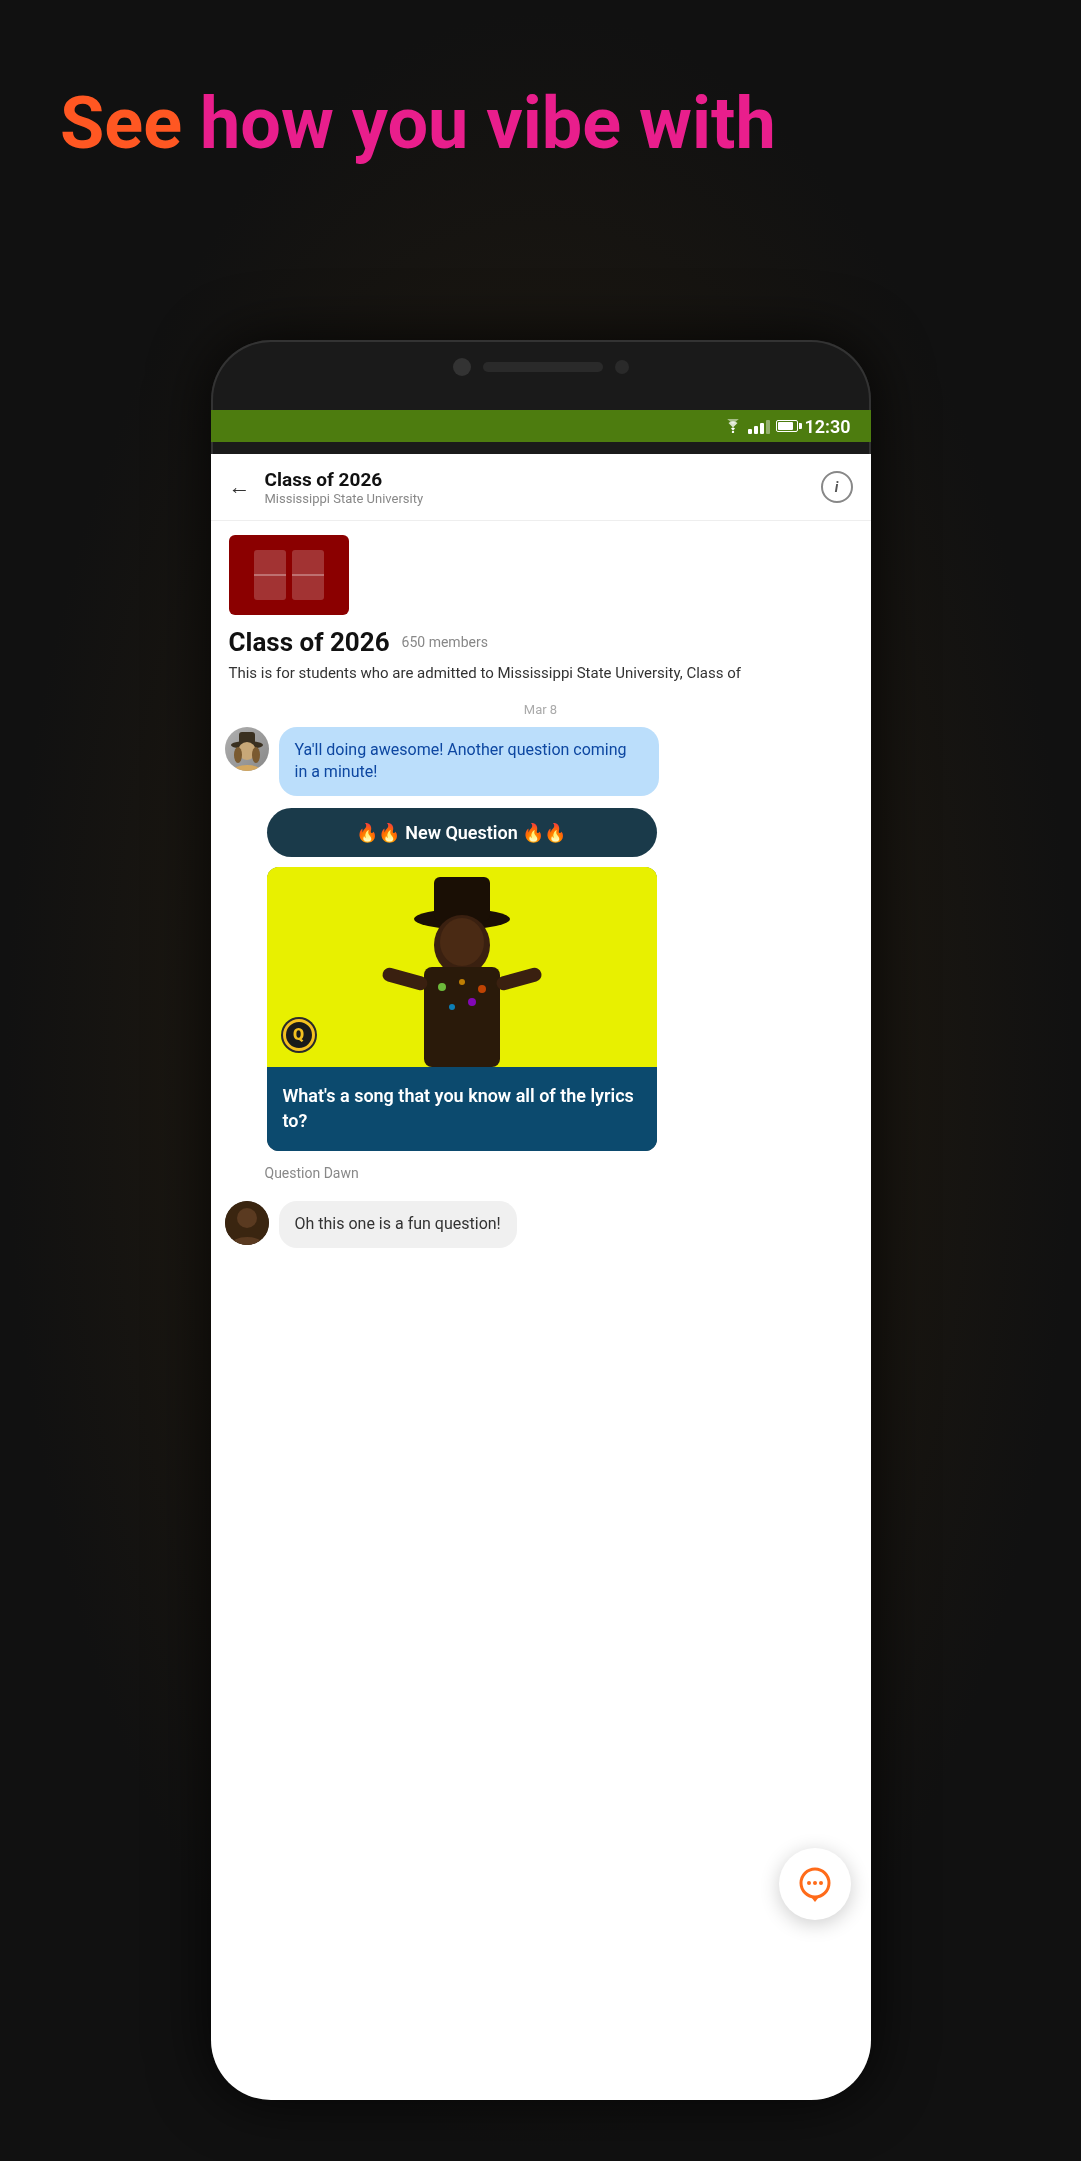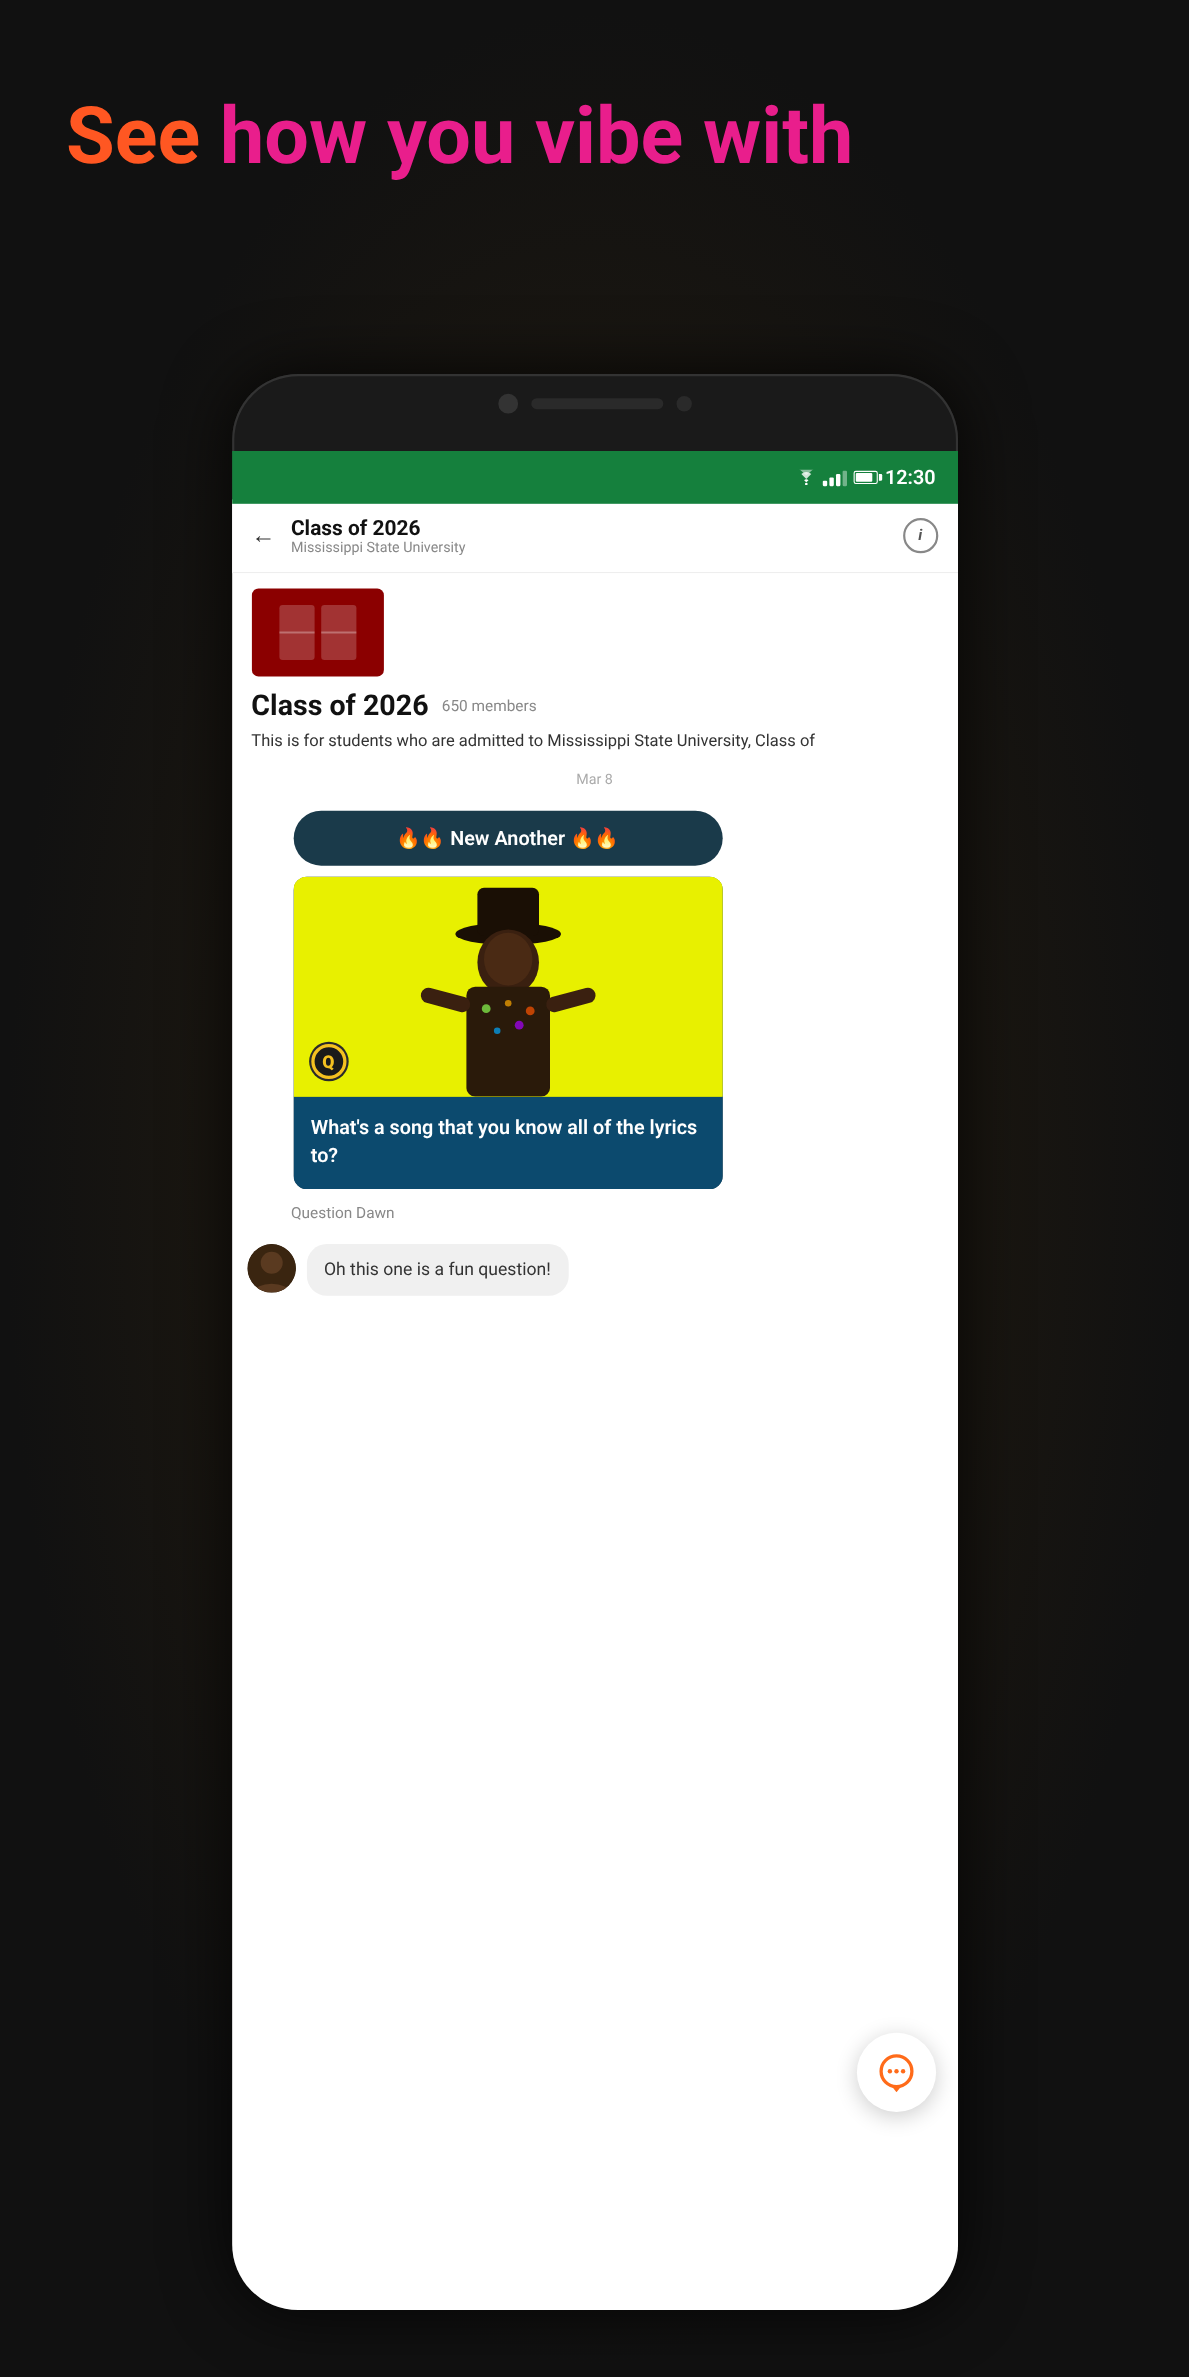--- a/index.html
+++ b/index.html
@@ -91,22 +91,22 @@
       height: 10px;
       background: #2a2a2a;
       border-radius: 5px;
     }
 
     
     .status-bar {
       position: absolute;
       top: 70px;
       left: 0; right: 0;
-      height: 48px;
-      background: #15803d;
+      height: 32px;
+      background: #4d7c0f;
       display: flex;
       align-items: center;
       justify-content: flex-end;
       padding: 0 20px;
       z-index: 9;
     }
 
     .status-icons {
       display: flex;
       align-items: center;
@@ -539,23 +539,41 @@
         <div class="group-name-row">
           <span class="group-name">Class of 2026</span>
           <span class="member-count">650 members</span>
         </div>
         <div class="group-desc">This is for students who are admitted to Mississippi State University, Class of</div>
       </div>
 
       <div class="date-separator">Mar 8</div>
 
       <div class="message-container">
-      </div>
-
-      <div class="new-question-btn">🔥🔥 New Another 🔥🔥</div>
+        <div class="message-row">
+
+          <div class="sarah-avatar-container">
+            <svg width="44" height="44" viewBox="0 0 44 44">
+
+              <ellipse cx="22" cy="18" rx="16" ry="4" fill="#3a3020"></ellipse>
+              <rect x="14" y="5" width="16" height="14" rx="3" fill="#3a3020"></rect>
+
+              <circle cx="22" cy="24" r="9" fill="#c8a878"></circle>
+
+              <ellipse cx="13" cy="28" rx="4" ry="8" fill="#7a5a30"></ellipse>
+              <ellipse cx="31" cy="28" rx="4" ry="8" fill="#7a5a30"></ellipse>
+
+              <ellipse cx="22" cy="44" rx="14" ry="6" fill="#d4a860"></ellipse>
+            </svg>
+          </div>
+          <div class="chat-bubble">Ya'll doing awesome! Another question coming in a minute!</div>
+        </div>
+      </div>
+
+      <div class="new-question-btn">🔥🔥 New Question 🔥🔥</div>
 
       <div class="question-card" style="margin-left:56px; margin-bottom:14px;">
         <div class="question-image">
 
           <div style="position:relative; width:100%; height:100%; background:#E8F000; display:flex; align-items:flex-end; justify-content:center;">
 
             <svg width="200" height="200" viewBox="0 0 200 200">
 
               <ellipse cx="100" cy="52" rx="48" ry="10" fill="#1a0f05"></ellipse>
 

